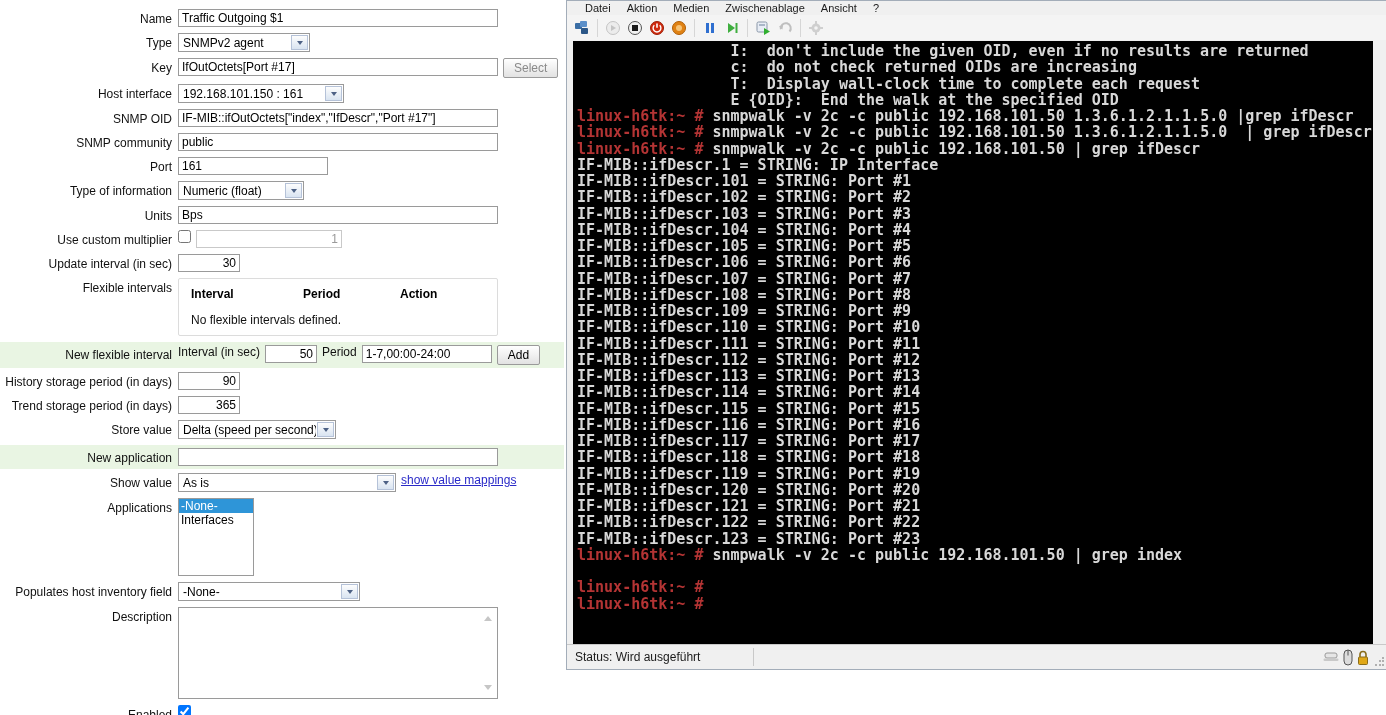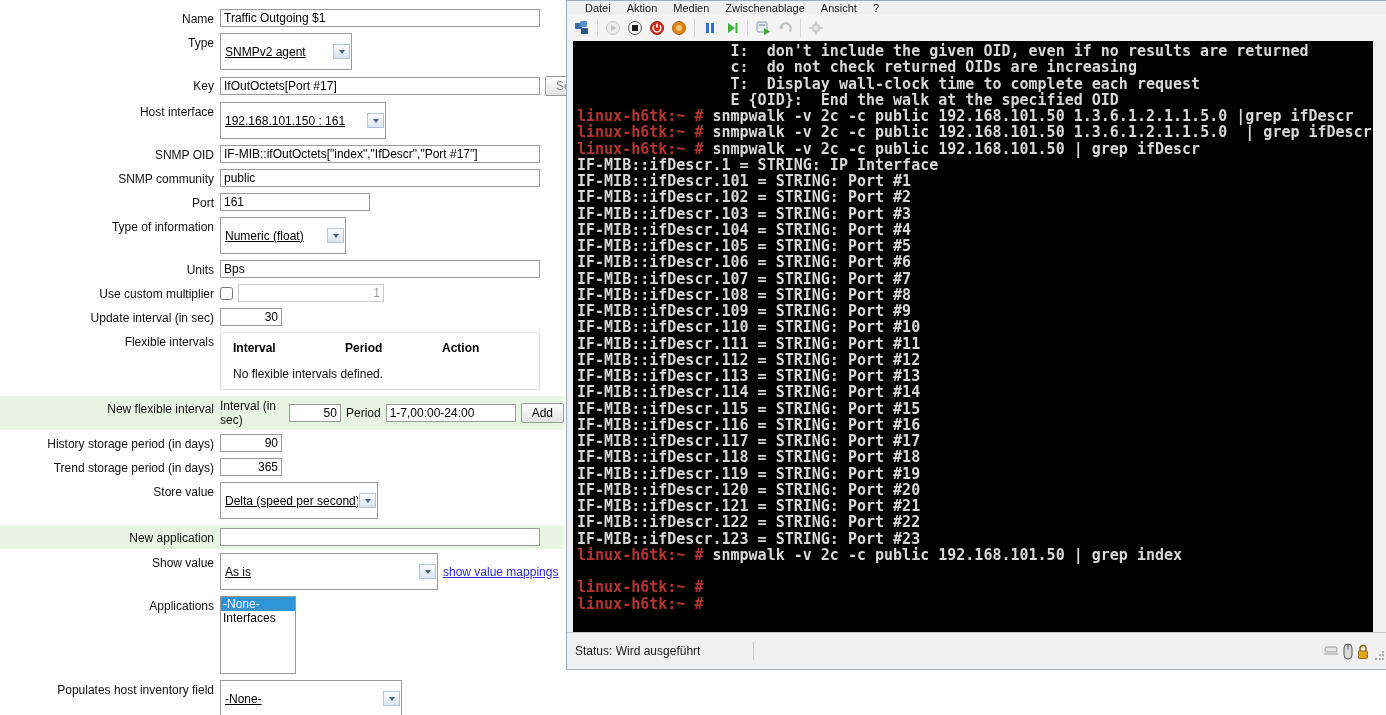--- a/index.html
+++ b/index.html
@@ -4,30 +4,30 @@
 <style>
   * { margin:0; padding:0; box-sizing:border-box; }
   html,body { width:1386px; height:715px; background:#ffffff; overflow:hidden;
               font-family:"Liberation Sans", sans-serif; }
 
   
   .form-panel { position:absolute; left:0; top:0; width:564px; height:715px; padding-top:9px; background:#fff; }
   .frow { display:flex; align-items:flex-start; margin-bottom:6px; width:100%; }
   .frow.hl { background:#e9f5e3; padding:3px 0; margin-bottom:4px; }
   .flabel { width:178px; min-width:178px; text-align:right; padding-right:6px; padding-top:3px;
-            font-size:12px; color:#111;margin-left:42px; }
-  .fctl { display:flex; align-items:center; gap:5px; }
+            font-size:12px; color:#111; }
+  .fctl { display:flex; align-items:flex-start; gap:5px; }
   input.txt { height:18px; border:1px solid #9a9a9a; font:12px "Liberation Sans",sans-serif;
               padding:1px 3px; color:#000; background:#fff; }
   input.txt:disabled { border-color:#c9c9c9; color:#9a9a9a; background:#fff; }
   .w320 { width:320px; } .w150 { width:150px; } .w62 { width:62px; } .w146 { width:146px; }
   .w52 { width:52px; } .w130 { width:130px; }
   .num { text-align:right; }
-  .selbox { display:inline-flex; align-items:center; height:37px; border:1px solid #9a9a9a;
-            background:#fff; font-size:12px; padding-left:4px;text-decoration:underline; }
+  .selbox { display:inline-flex; align-items:center; height:19px; border:1px solid #9a9a9a;
+            background:#fff; font-size:12px; padding-left:4px; }
   .selval { flex:1; white-space:nowrap; overflow:hidden; color:#000; }
   .selarrow { width:17px; height:15px; margin:1px; border:1px solid #b5c2d8;
               background:linear-gradient(#fdfdfd,#d9e4f1); display:flex; align-items:center;
               justify-content:center; }
   .selarrow::after { content:""; width:0; height:0; border-left:3.5px solid transparent;
               border-right:3.5px solid transparent; border-top:4px solid #4d6185; }
   .btn { height:20px; border:1px solid #9a9a9a; background:linear-gradient(#ffffff,#e2e2e2);
          font:12px "Liberation Sans",sans-serif; padding:1px 10px; border-radius:2px; }
   .btn.gray { color:#8a8a8a; }
   .inline-lbl { font-size:12px; color:#111; }
@@ -53,21 +53,21 @@
   .vmmenu span { padding:12px 8px; }
   .vmtoolbar { height:25px; display:flex; align-items:center; padding:0 4px;
                background:#f4f4f4; }
   .tbicon { width:22px; height:22px; display:flex; align-items:center; justify-content:center; }
   .tbsep { width:1px; height:18px; background:#d6d6d6; margin:0 4px; }
   .console { position:absolute; left:6px; top:40px; width:800px; height:604px; background:#000;
              padding:2px 0 0 4px; overflow:hidden; cursor:text;
              font:bold 15px/16.25px "DejaVu Sans Mono",monospace; color:#d8d8d8; }
   .tline { white-space:pre; height:16.25px; }
   .tprompt { color:#b43434; }
-  .statusbar { position:absolute; left:0; bottom:0; width:100%; height:37px; background:#f0f0f0;
+  .statusbar { position:absolute; left:0; bottom:0; width:100%; height:25px; background:#f0f0f0;
                border-top:1px solid #c9c9c9; display:flex; align-items:center; padding-left:8px;
                font-size:12px; color:#1a1a1a; }
   .status-text { width:178px; }
   .status-div { width:1px; height:18px; background:#c9c9c9; }
   .status-spacer { flex:1; }
   .sbicon { display:flex; align-items:center; justify-content:center; margin-right:2px; }
   .grip { width:10px; height:10px; margin:8px 2px 0 2px;
           background:radial-gradient(circle at 2px 9px,#b0b0b0 1px,transparent 1.2px),
                      radial-gradient(circle at 6px 9px,#b0b0b0 1px,transparent 1.2px),
                      radial-gradient(circle at 9px 9px,#b0b0b0 1px,transparent 1.2px),

